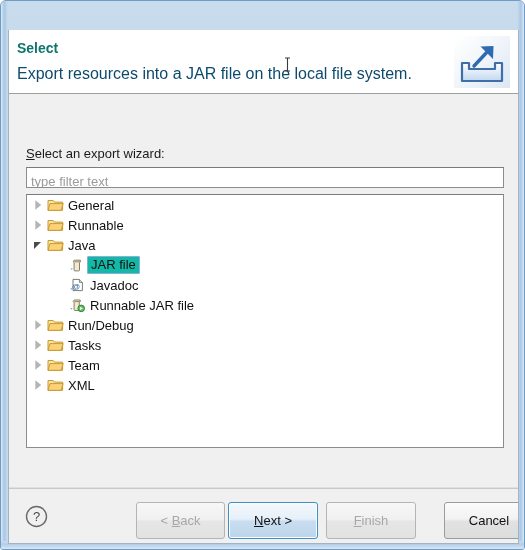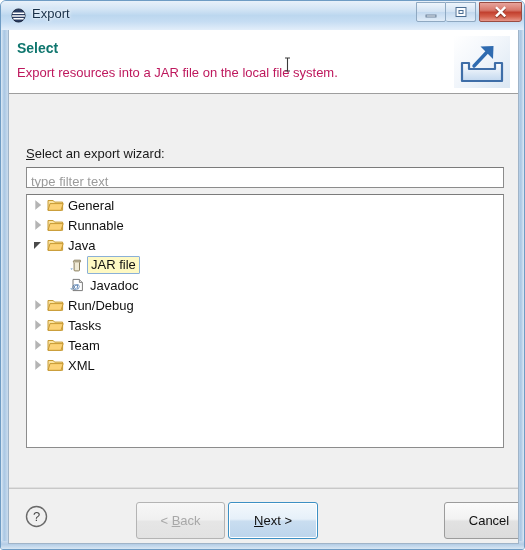--- a/index.html
+++ b/index.html
@@ -141,22 +141,22 @@
   #header-title {
     position: absolute;
     left: 8px; top: 10px;
     font-size: 14px;
     font-weight: bold;
     color: #0f766e;
   }
   #header-desc {
     position: absolute;
     left: 8px; top: 35px;
-    font-size: 13px;
-    color: #be185d;
+    font-size: 16px;
+    color: #0c4a6e;
   }
   #header-icon {
     position: absolute;
     right: 8px; top: 6px;
     width: 56px; height: 52px;
     background: linear-gradient(135deg, #ffffff 0%, #f2f6fb 45%, #dbe7f3 100%);
   }
 
   
   #body-area {
@@ -249,21 +249,21 @@
 
   .ticon {
     width: 17px; height: 16px;
     flex: 0 0 17px;
     margin-right: 4px;
     position: relative;
   }
   .tlabel { padding-left: 0; }
 
   .tree-row.selected .tlabel {
-    background: #fef9c3;
+    background: #14b8a6;
     border: 1px solid #8ab0d8;
     margin: -1px 0 0 -3px;
     padding: 0 3px 1px 3px;
     border-radius: 1px;
   }
 
   
   #btnbar {
     position: absolute;
     left: 0; bottom: 0;
@@ -325,42 +325,20 @@
   }
 </style>
 </head>
 <body>
 
 <div id="window">
   <div id="glass-left"></div>
   <div id="glass-right"></div>
   <div id="glass-bottom"></div>
 
-  <div id="titlebar">
-    <div id="title-icon">
-      <svg width="15" height="15" viewBox="0 0 15 15">
-        <circle cx="7.5" cy="7.5" r="6.6" fill="#2c3e63"></circle>
-        <circle cx="7.5" cy="7.5" r="6.6" fill="none" stroke="#101a30" stroke-width="0.8"></circle>
-        <path d="M1.6 5.2 H13.4" stroke="#ffffff" stroke-width="1.5"></path>
-        <path d="M1.1 8.0 H13.9" stroke="#ffffff" stroke-width="1.5"></path>
-        <path d="M2.3 10.8 H12.7" stroke="#ffffff" stroke-width="1.4"></path>
-      </svg>
-    </div>
-    <div id="title-text">Export</div>
-
-    <div class="winbtn" id="btn-min">
-      <div class="winglyph" id="glyph-min"></div>
-    </div>
-    <div class="winbtn" id="btn-max">
-      <div class="winglyph" id="glyph-max"></div>
-    </div>
-    <div class="winbtn" id="btn-close">
-      <div class="winglyph" id="glyph-close">✕</div>
-    </div>
-  </div>
 
   <div id="client">
 
     <div id="header">
       <div id="header-title">Select</div>
       <div id="header-desc">Export resources into a JAR file on the local file system.</div>
       <div id="header-icon">
         <svg width="56" height="52" viewBox="0 0 56 52">
           <defs>
             <linearGradient id="trayg" x1="0" y1="0" x2="0" y2="1">
@@ -420,20 +398,31 @@
           <div class="tree-row lvl1">
             <span class="twisty leaf"></span>
             <span class="ticon"><svg width="17" height="16" viewBox="0 0 17 16">
                 <path d="M4 2.4 h6.4 l3.0 3.0 v8.2 h-9.4 z" fill="#ffffff" stroke="#7b7b7b" stroke-width="1"></path>
                 <path d="M10.4 2.4 v3.0 h3.0" fill="#e2e2e2" stroke="#7b7b7b" stroke-width="0.9"></path>
                 <text x="7.0" y="11.6" text-anchor="middle" font-family="Liberation Sans, sans-serif" font-size="8" fill="#2a5e9e">@</text>
                 <path d="M1.2 11.3 l2.4 -0.1 l-1.1 1.8 z" fill="#7da7d0"></path>
               </svg></span>
             <span class="tlabel">Javadoc</span>
           </div>
+          <div class="tree-row lvl1">
+            <span class="twisty leaf"></span>
+            <span class="ticon"><svg width="17" height="16" viewBox="0 0 17 16">
+                <path d="M5.2 3.0 h6.0 v1.6 l-0.9 0.9 v7.1 a0.85 0.85 0 0 1 -0.85 0.85 h-3.5 a0.85 0.85 0 0 1 -0.85 -0.85 v-7.1 l-0.9 -0.9 z" fill="#f0ead6" stroke="#8a7f5e" stroke-width="1"></path>
+                <path d="M5.2 4.6 h6.0" stroke="#8a7f5e" stroke-width="0.9"></path>
+                <circle cx="12.2" cy="11.4" r="3.3" fill="#64b964" stroke="#2f7d34" stroke-width="0.9"></circle>
+                <path d="M11.1 9.7 L14.0 11.4 L11.1 13.1 Z" fill="#ffffff"></path>
+                <path d="M1.2 11.1 l2.4 -0.1 l-1.1 1.8 z" fill="#7da7d0"></path>
+              </svg></span>
+            <span class="tlabel">Runnable JAR file</span>
+          </div>
           <div class="tree-row lvl0">
             <span class="twisty collapsed"></span>
             <span class="ticon"><svg width="17" height="16" viewBox="0 0 17 16">
                 <path d="M1 3.5 h5.2 l1.4 1.6 H15.6 v8.2 H1 Z" fill="#fbe3a0" stroke="#c79a34" stroke-width="1"></path>
                 <path d="M3.0 6.6 H16.2 L14.0 13.3 H1.0 Z" fill="#fcd277" stroke="#c79a34" stroke-width="1" stroke-linejoin="round"></path>
               </svg></span>
             <span class="tlabel">Run/Debug</span>
           </div>
           <div class="tree-row lvl0">
             <span class="twisty collapsed"></span>
@@ -473,20 +462,23 @@
       </div>
 
       <button class="dbtn" id="btn-back">
         <span>&lt; </span><u>B</u><span>ack</span>
       </button>
 
       <button class="dbtn default" id="btn-next">
         <span></span><u>N</u><span>ext &gt;</span>
       </button>
 
+      <button class="dbtn" id="btn-finish">
+        <span></span><u>F</u><span>inish</span>
+      </button>
 
       <button class="dbtn enabled" id="btn-cancel">
         <span></span><u></u><span>Cancel</span>
       </button>
     </div>
   </div>
 
   <div id="ibeam">
     <svg width="7" height="15" viewBox="0 0 7 15">
       <path d="M1 1 H6 M3.5 1 V14 M1 14 H6" stroke="#3a3a3a" stroke-width="1.1" fill="none"></path>

